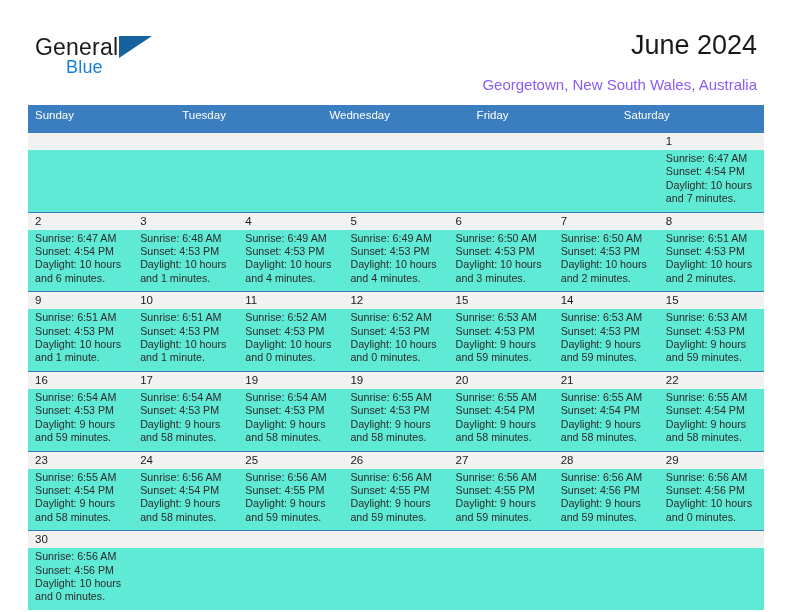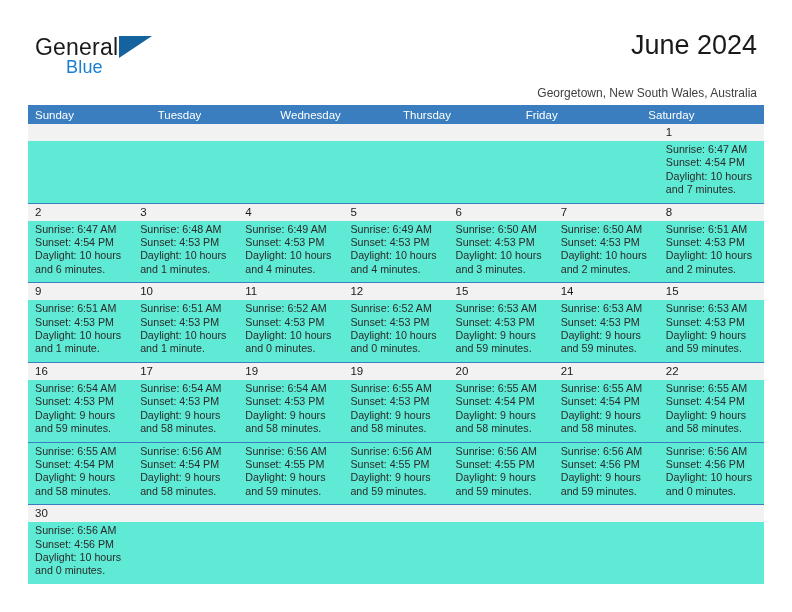--- a/index.html
+++ b/index.html
@@ -67,38 +67,38 @@
     right: 0;
     top: 0;
     font-size: 27px;
     color: #1a1a1a;
     text-align: center;
     white-space: nowrap;
   }
   .subtitle {
     position: absolute;
     right: 0;
-    top: 56px;
-    font-size: 12px;
-    color: #404040;
+    top: 46px;
+    font-size: 15px;
+    color: #8b5cf6;
     text-align: right;
     white-space: nowrap;
   }
 
   
   .calendar {
     position: absolute;
     left: 28px;
     top: 105px;
     width: 736px;
   }
   .weekdays {
     display: flex;
     background: #3a7ebf;
-    height: 19px;
+    height: 28px;
   }
   .weekday {
     flex: 1 1 0;
     color: #ffffff;
     font-size: 11.5px;
     line-height: 20px;
     padding-left: 7px;
     box-sizing: border-box;
     white-space: nowrap;
   }
@@ -152,21 +152,20 @@
     </div>
     <div class="title">June 2024</div>
     <div class="subtitle">Georgetown, New South Wales, Australia</div>
   </div>
 
   <div class="calendar">
     <div class="weekdays" id="weekday-row">
         <div class="weekday">Sunday</div>
         <div class="weekday">Tuesday</div>
         <div class="weekday">Wednesday</div>
-        <div class="weekday">Thursday</div>
         <div class="weekday">Friday</div>
         <div class="weekday">Saturday</div>
       </div>
     <div id="weeks-container">
         <div class="week">
           <div class="week-daynums">
             <div class="daynum empty"></div>
             <div class="daynum empty"></div>
             <div class="daynum empty"></div>
             <div class="daynum empty"></div>
@@ -348,20 +347,29 @@
             </div>
             <div class="daycell">
               <div class="dayline">Sunrise: 6:55 AM</div>
               <div class="dayline">Sunset: 4:54 PM</div>
               <div class="dayline">Daylight: 9 hours</div>
               <div class="dayline">and 58 minutes.</div>
             </div>
           </div>
         </div>
         <div class="week">
+          <div class="week-daynums">
+            <div class="daynum">23</div>
+            <div class="daynum">24</div>
+            <div class="daynum">25</div>
+            <div class="daynum">26</div>
+            <div class="daynum">27</div>
+            <div class="daynum">28</div>
+            <div class="daynum">29</div>
+          </div>
           <div class="week-bodies">
             <div class="daycell">
               <div class="dayline">Sunrise: 6:55 AM</div>
               <div class="dayline">Sunset: 4:54 PM</div>
               <div class="dayline">Daylight: 9 hours</div>
               <div class="dayline">and 58 minutes.</div>
             </div>
             <div class="daycell">
               <div class="dayline">Sunrise: 6:56 AM</div>
               <div class="dayline">Sunset: 4:54 PM</div>

